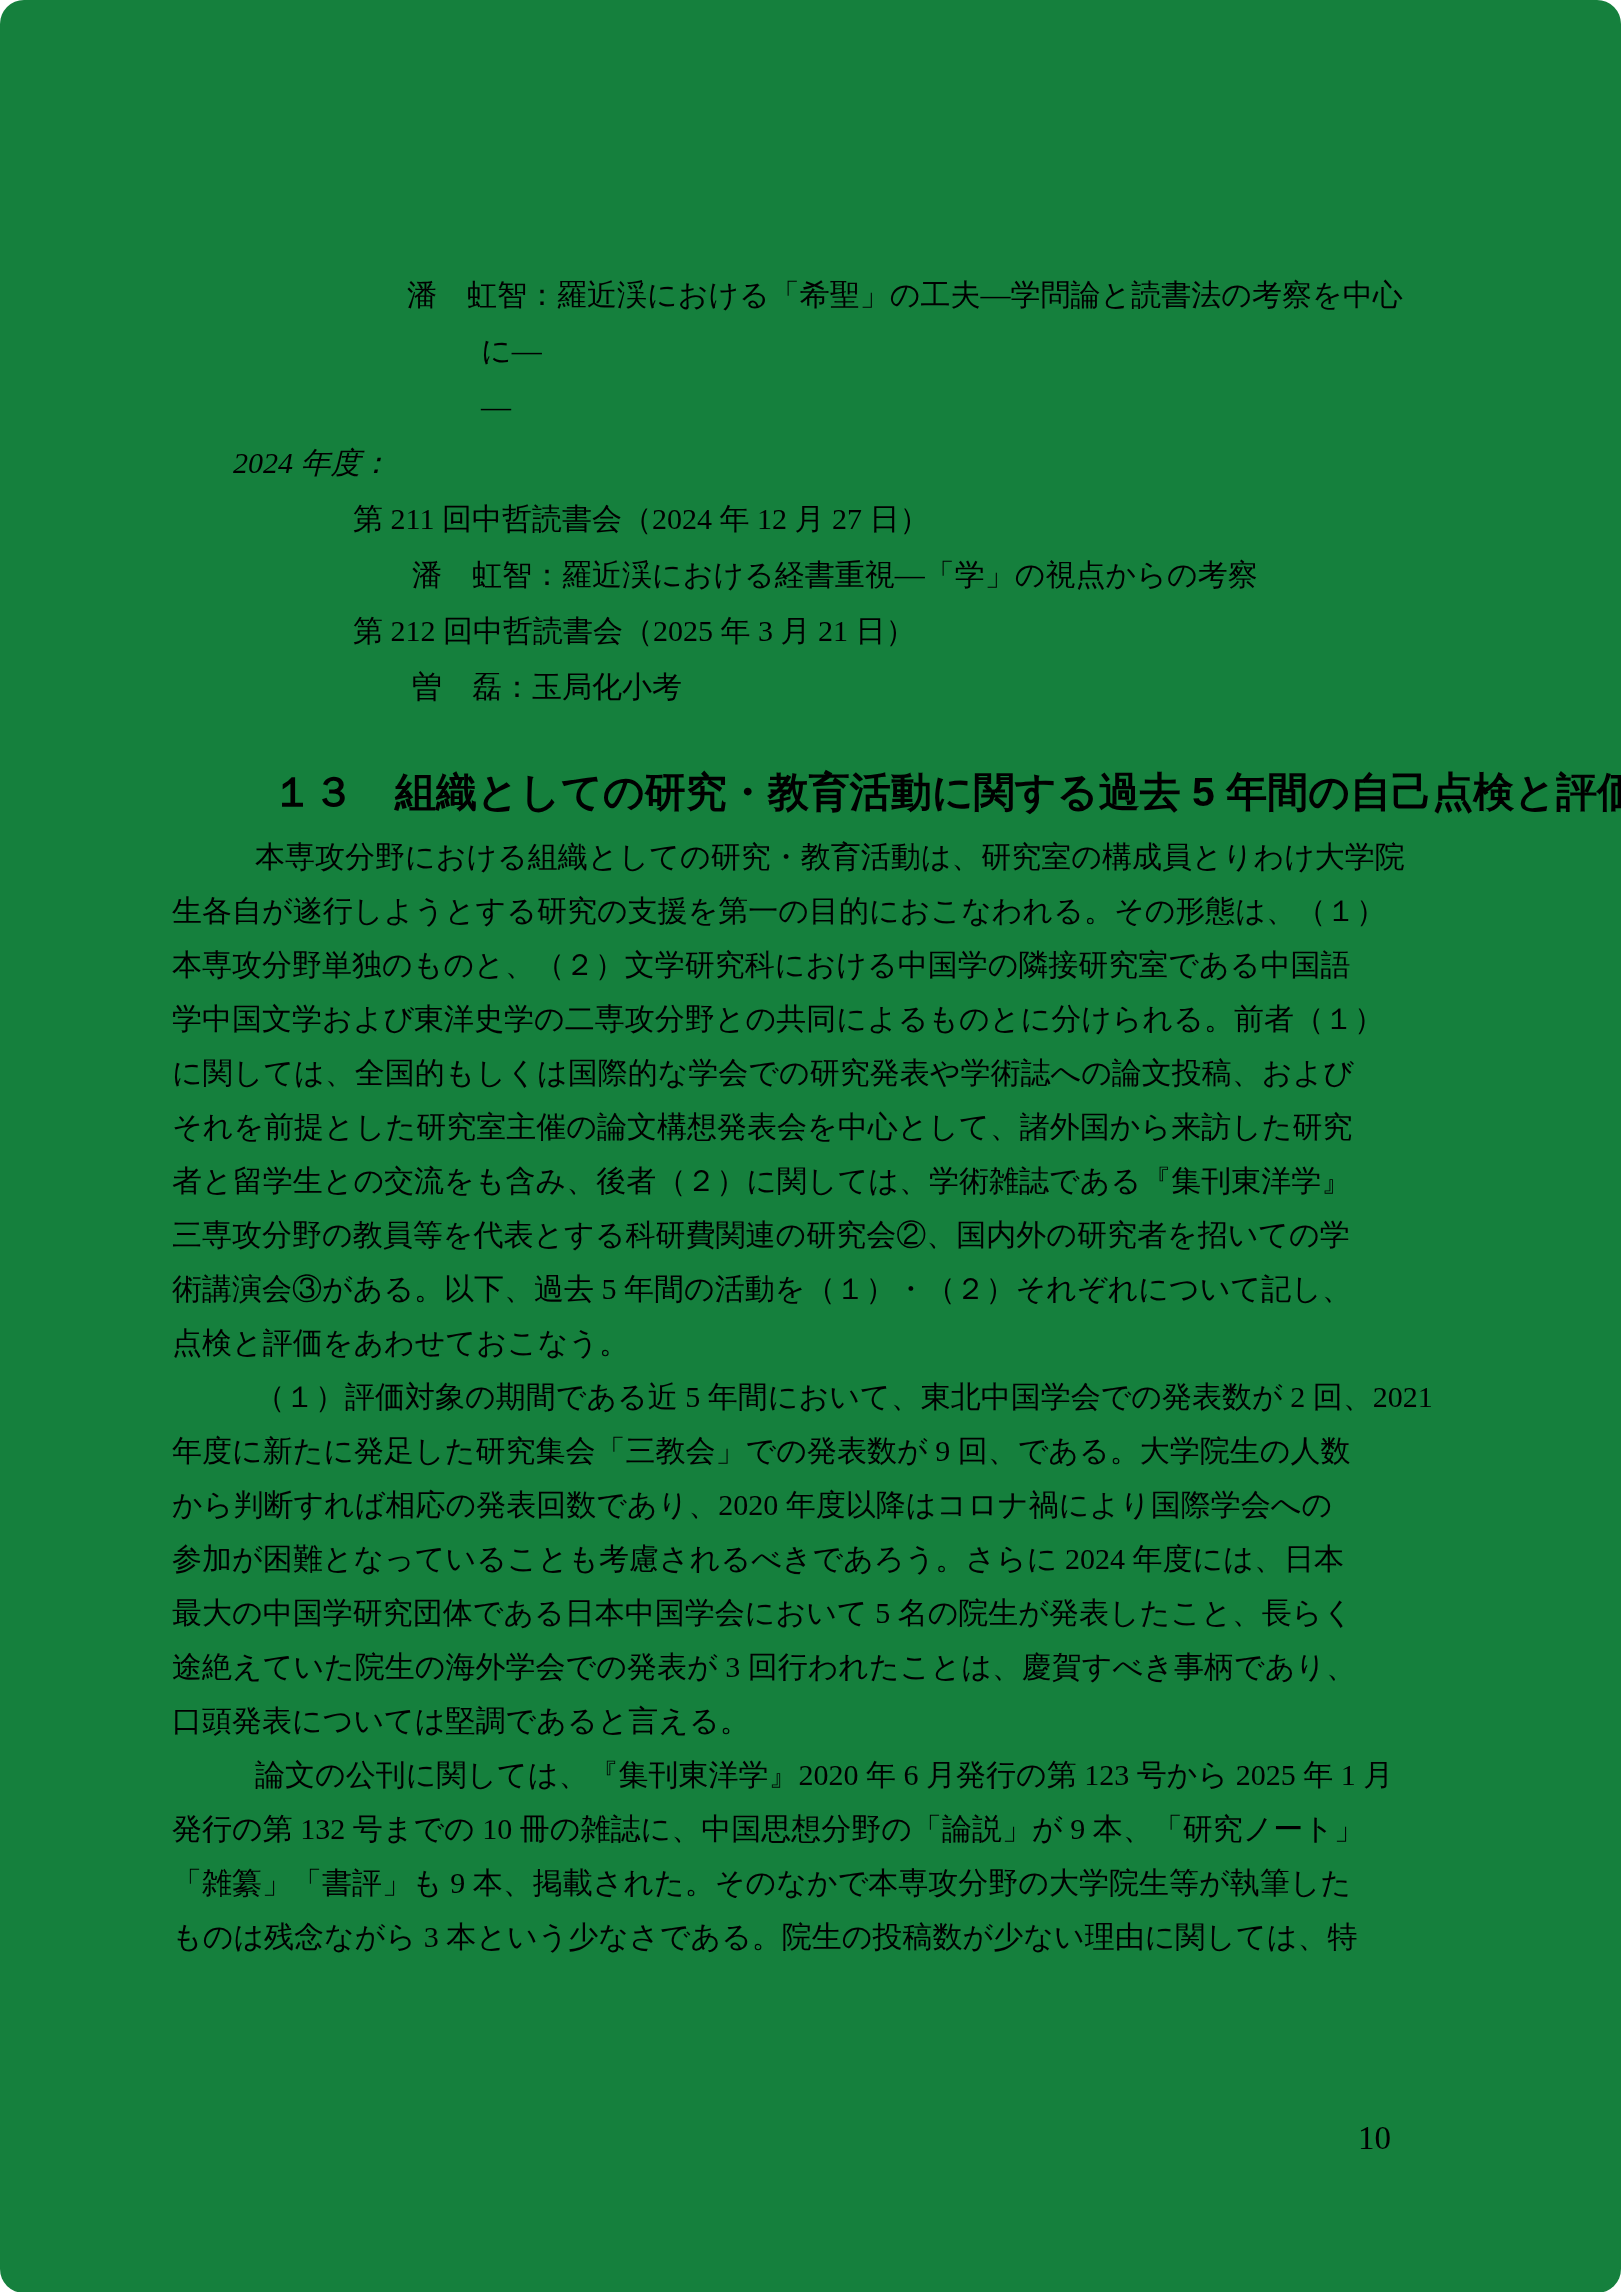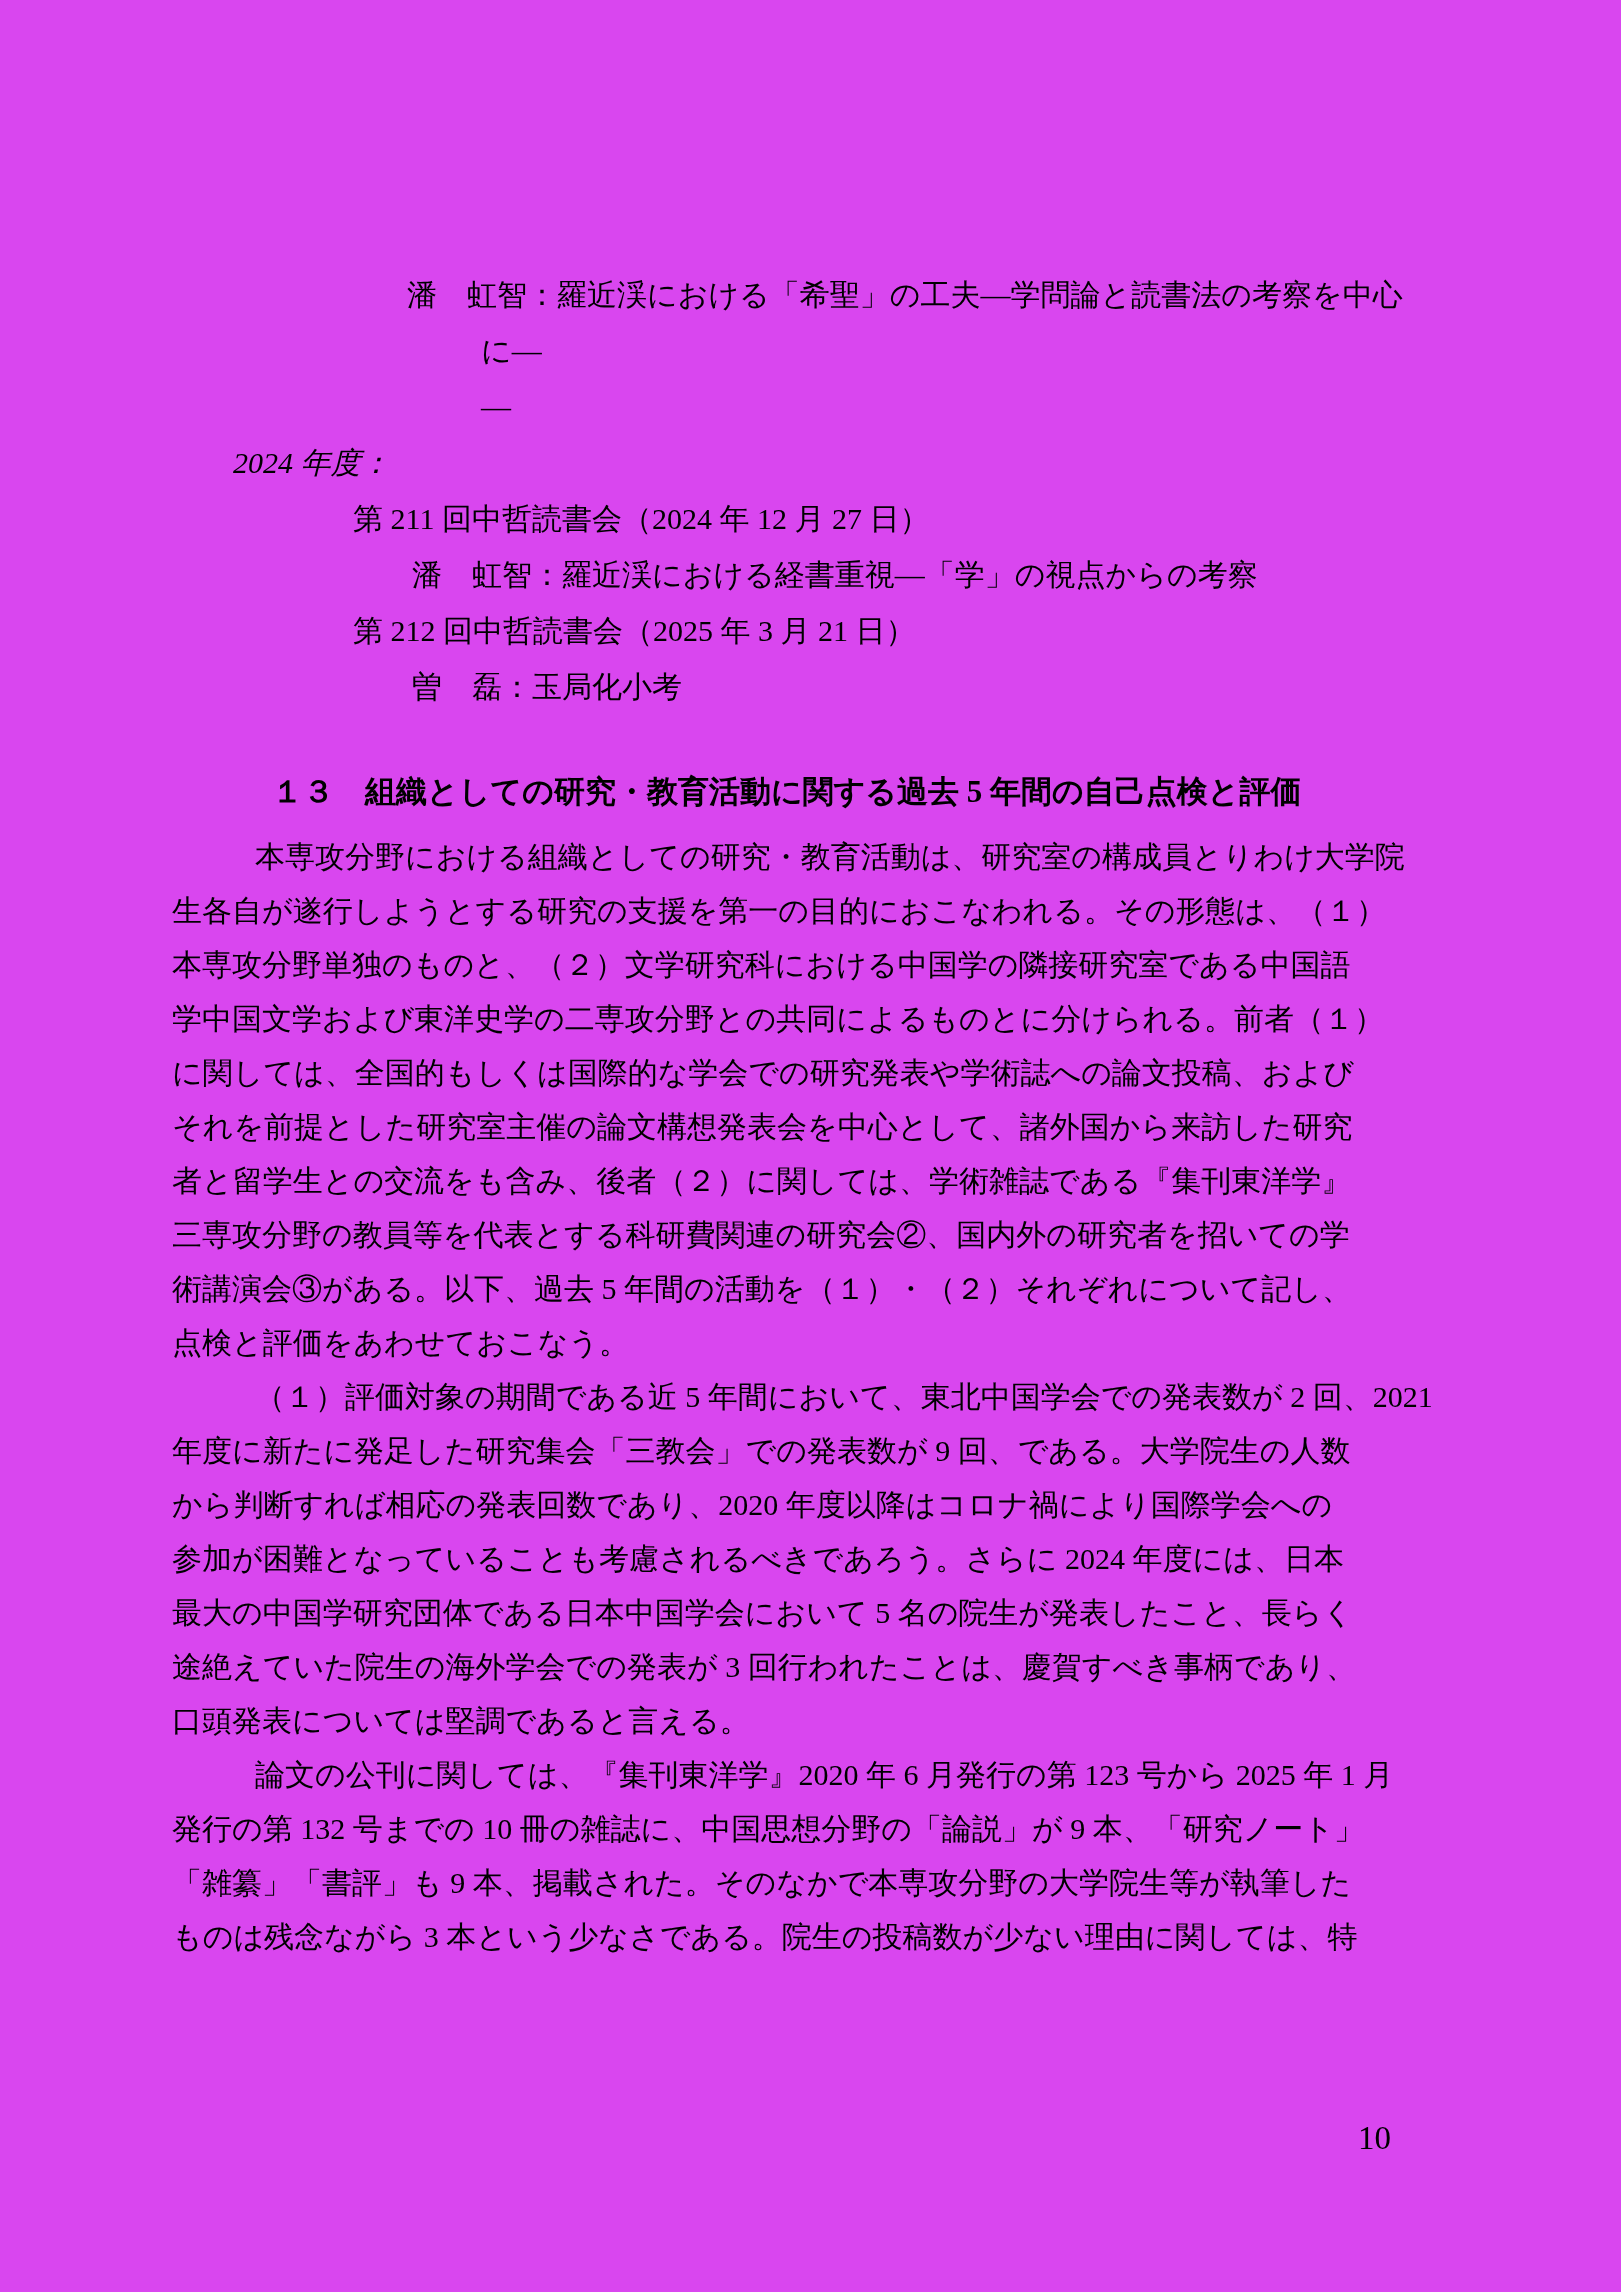--- a/index.html
+++ b/index.html
@@ -1,44 +1,45 @@
 <!DOCTYPE html>
 <html><head>
 <meta charset="utf-8">
 <style>
   * { margin:0; padding:0; box-sizing:border-box; }
   html,body { background:#ffffff; }
   .page {
     position:relative;
     width:1621px; height:2293px;
-    background:#d946ef;
+    background:#15803d;
     color:#000;
     font-family:"Liberation Serif","DejaVu Serif",serif;
     overflow:hidden;
+    border-radius:24px;
   }
   .content {
     position:absolute;
     left:172px; top:267px;
     width:1280px;
     font-size:30px;
   }
   .line { white-space:pre; }
   .reading-list .line { height:56px; line-height:56px; }
   .reading-list .line.name      { padding-left:235px; }
   .reading-list .line.name-cont { padding-left:309px; }
   .reading-list .line.year      { padding-left:61px;font-style:italic;  }
   .reading-list .line.session   { padding-left:181px; }
   .reading-list .line.name2     { padding-left:240px; }
   .section-heading {
     margin-top:49px;
     padding-left:100px;
     height:56px; line-height:56px;
-    font-family:Liberation Serif, serif;
+    font-family:Liberation Sans, sans-serif;
     font-weight:bold;
-    font-size:31px;
+    font-size:41px;
     white-space:pre;
   }
   .body-text { margin-top:9.8px; }
   .body-text .line { height:54px; line-height:54px; }
   .body-text .line.first { padding-left:83px; }
   .page-number {
     position:absolute;
     left:1358px; top:2120px;
     font-size:33px;
     font-family:"Liberation Serif","DejaVu Serif",serif;

